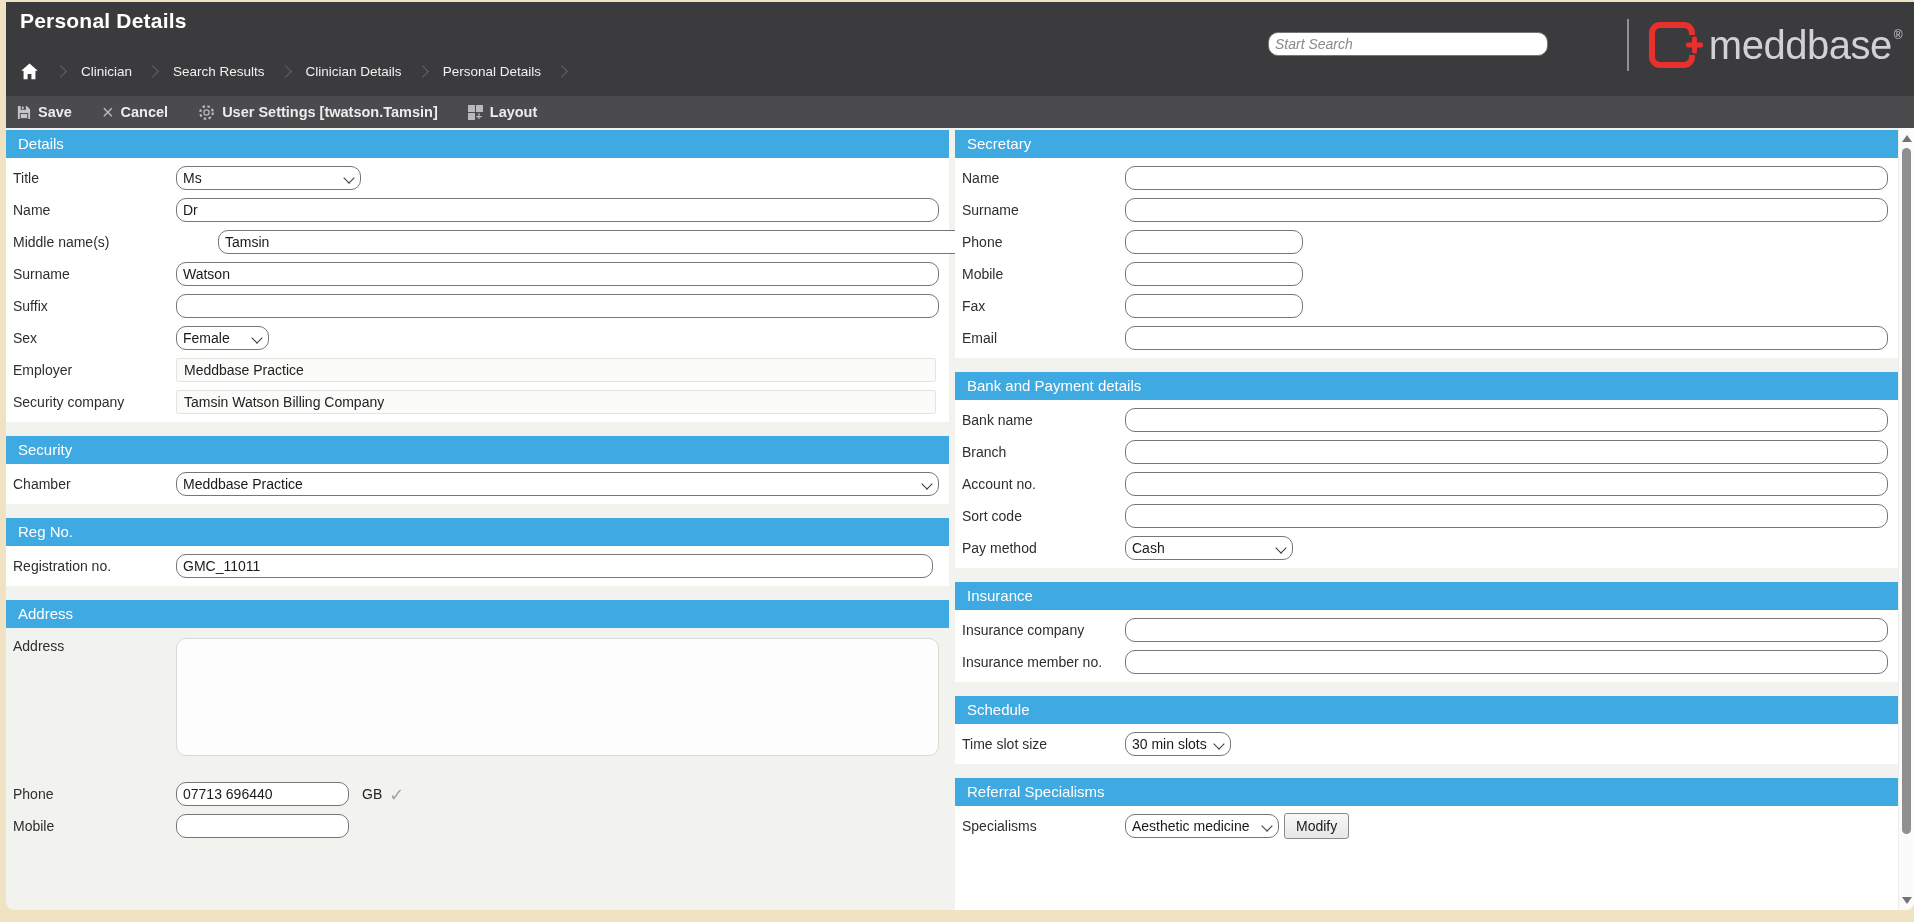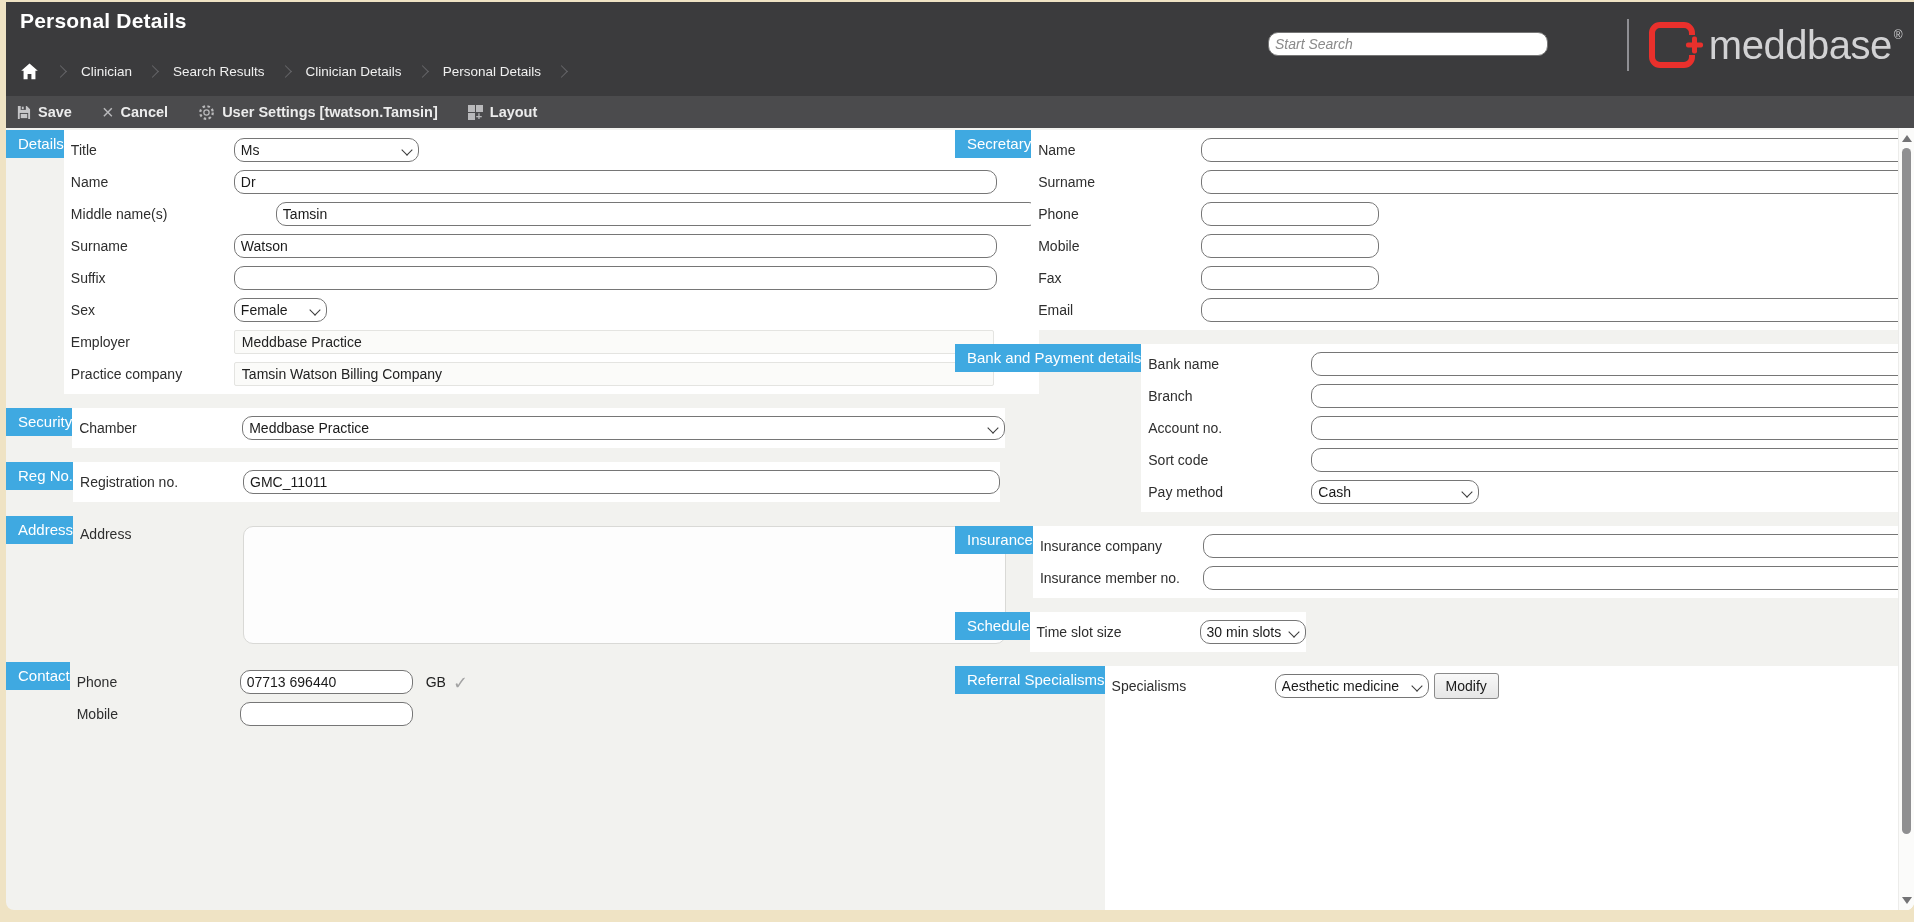--- a/index.html
+++ b/index.html
@@ -41,21 +41,21 @@
           color:#ececec; font-size:14.5px; font-weight:700; }
   .x-icon { color:#b9b9bb; font-size:20px; font-weight:400; line-height:16px; }
   .layout-icon { width:15px; height:15px; display:grid; grid-template-columns:7px 7px; grid-template-rows:7px 7px; gap:1px; }
   .layout-icon i { background:#b9b9bb; }
   .layout-icon .plus-cell { background:none; color:#b9b9bb; font-style:normal; font-size:11px; line-height:7px; font-weight:700; }
   
   .content { flex:1; background:#F2F2EF; display:flex; position:relative; padding-top:2px; }
   .col { display:flex; flex-direction:column; }
   .col-left { width:943px; margin-right:6px; }
   .col-right { flex:1; margin-right:16px; }
-  .section { display:flex; }
+  .section { display:flex; flex-direction:column; }
   .section + .section { margin-top:14px; }
   .section:last-child { flex:1; }
   .sec-hd { height:28px; background:#3FA9E1; color:#fff; font-size:15px; line-height:28px; padding-left:12px; flex:none; }
   .sec-bd { background:#fff; padding:4px 0 4px 0; }
   .sec-bd.gray { background:transparent; }
   .section:last-child .sec-bd { flex:1; }
   .row { min-height:32px; display:flex; align-items:center; }
   .row.top { align-items:flex-start; padding-top:6px; }
   .row label { width:170px; padding-left:7px; flex:none; color:#2e2e2e; font-size:14px; }
   input[type=text], select, textarea {
@@ -194,21 +194,21 @@
                 <span class="selwrap" style="width: 93px;"><select><option>Female</option></select></span>
               </span>
             </div>
             <div class="row">
               <label>Employer</label>
               <span style="display: inline-flex; align-items: center;">
                 <span class="ro" style="width: 760px;">Meddbase Practice</span>
               </span>
             </div>
             <div class="row">
-              <label>Practice company</label>
+              <label>Security company</label>
               <span style="display: inline-flex; align-items: center;">
                 <span class="ro" style="width: 760px;">Tamsin Watson Billing Company</span>
               </span>
             </div>
           </div>
         </div>
         <div class="section">
           <div class="sec-hd">Security</div>
           <div class="sec-bd">
             <div class="row">
@@ -235,21 +235,20 @@
           <div class="sec-bd gray">
             <div class="row top">
               <label>Address</label>
               <span style="display: inline-flex; align-items: center;">
                 <textarea style="width: 763px; height: 118px;"></textarea>
               </span>
             </div>
           </div>
         </div>
         <div class="section">
-          <div class="sec-hd">Contact</div>
           <div class="sec-bd gray">
             <div class="row">
               <label>Phone</label>
               <span style="display: inline-flex; align-items: center;">
                 <input type="text" value="07713 696440" style="width: 173px;">
                 <span class="suffix">GB</span>
                 <span class="check">✓</span>
               </span>
             </div>
             <div class="row">

